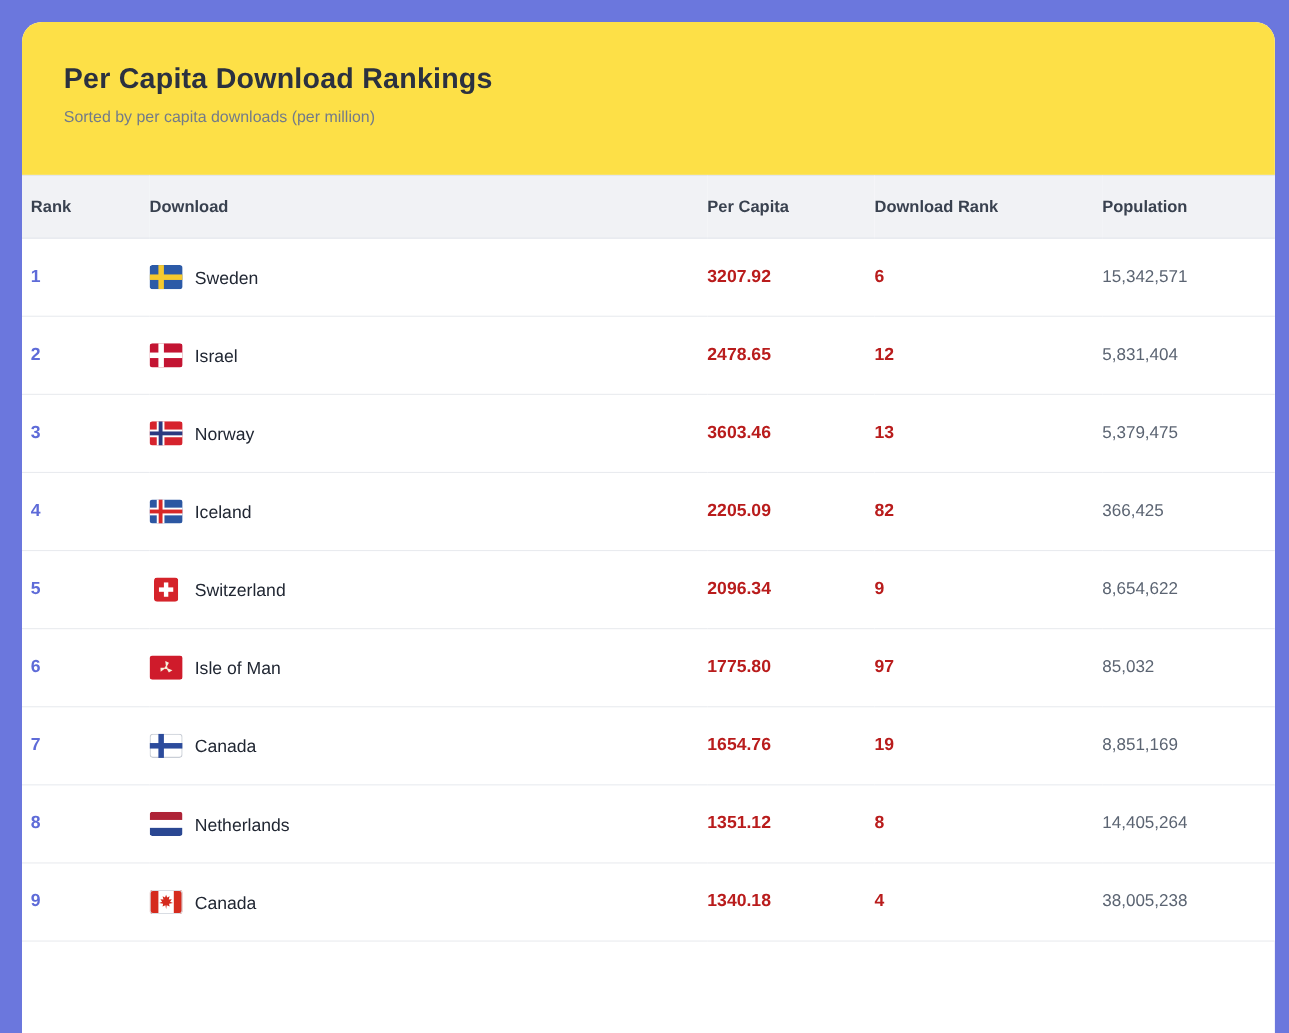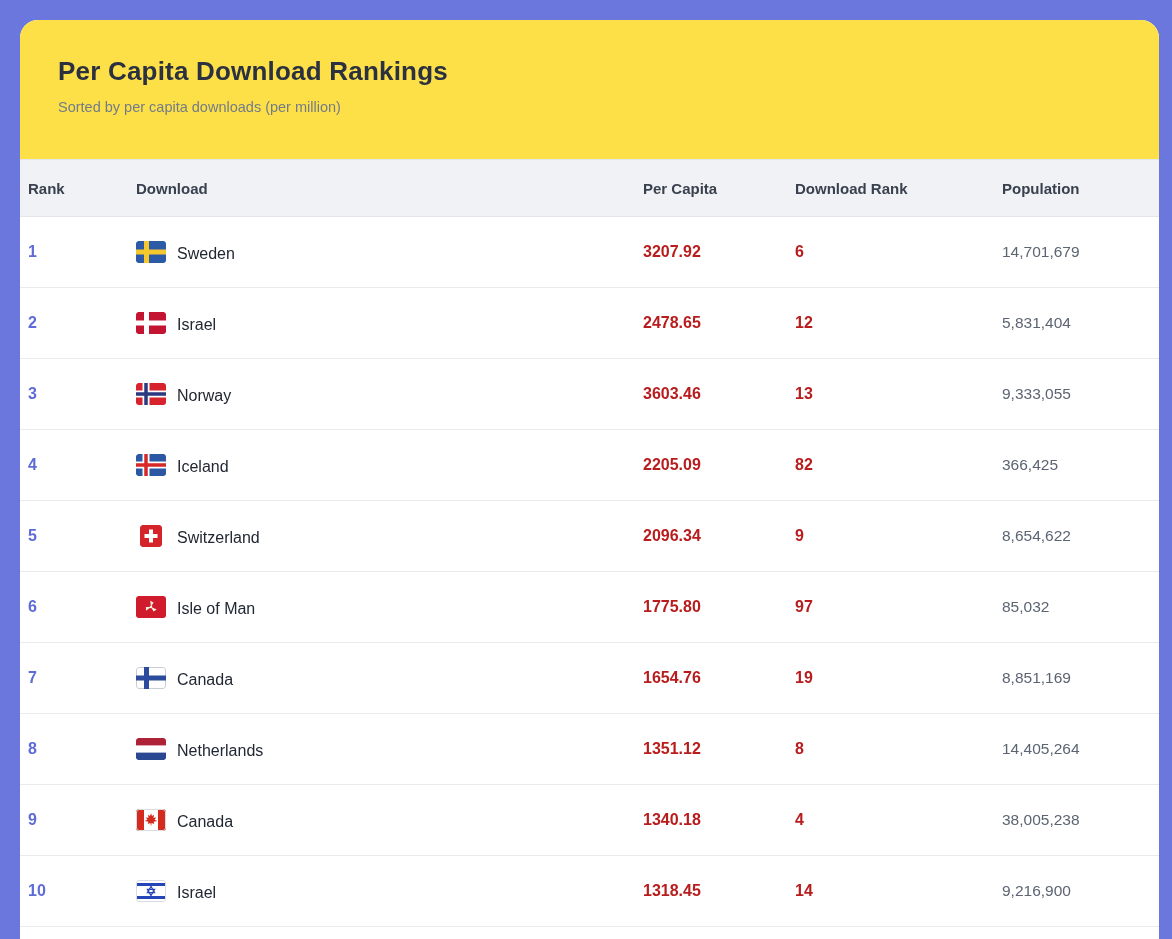--- a/index.html
+++ b/index.html
@@ -125,21 +125,21 @@
                   <rect width="30" height="22" rx="2.5" fill="#2c5aa7"></rect>
                   <rect x="8" width="5" height="22" fill="#f5c92e"></rect>
                   <rect y="8.5" width="30" height="5" fill="#f5c92e"></rect>
                 </svg>
               </span>
               <span class="country-name">Sweden</span>
             </div>
           </td>
           <td class="td-percap">3207.92</td>
           <td class="td-dlrank">6</td>
-          <td class="td-pop">14,701,679</td>
+          <td class="td-pop">15,342,571</td>
         </tr>
         <tr>
           <td class="td-rank">2</td>
           <td class="td-country">
             <div class="country-wrap">
               <span class="flag">
                 <svg width="30" height="22" viewBox="0 0 30 22">
                   <rect width="30" height="22" rx="2.5" fill="#c31432"></rect>
                   <rect x="8" width="5" height="22" fill="#ffffff"></rect>
                   <rect y="8.5" width="30" height="5" fill="#ffffff"></rect>
@@ -163,21 +163,21 @@
                   <rect y="7.5" width="30" height="7" fill="#ffffff"></rect>
                   <rect x="8.25" width="3.5" height="22" fill="#2b3a80"></rect>
                   <rect y="9.25" width="30" height="3.5" fill="#2b3a80"></rect>
                 </svg>
               </span>
               <span class="country-name">Norway</span>
             </div>
           </td>
           <td class="td-percap">3603.46</td>
           <td class="td-dlrank">13</td>
-          <td class="td-pop">9,333,055</td>
+          <td class="td-pop">5,379,475</td>
         </tr>
         <tr>
           <td class="td-rank">4</td>
           <td class="td-country">
             <div class="country-wrap">
               <span class="flag">
                 <svg width="30" height="22" viewBox="0 0 30 22">
                   <rect width="30" height="22" rx="2.5" fill="#2c57a2"></rect>
                   <rect x="6.5" width="7" height="22" fill="#ffffff"></rect>
                   <rect y="7.5" width="30" height="7" fill="#ffffff"></rect>
@@ -295,36 +295,15 @@
                   <rect x="0.5" y="0.5" width="29" height="21" rx="2.5" fill="none" stroke="#d9dde3"></rect>
                 </svg>
               </span>
               <span class="country-name">Canada</span>
             </div>
           </td>
           <td class="td-percap">1340.18</td>
           <td class="td-dlrank">4</td>
           <td class="td-pop">38,005,238</td>
         </tr>
-        <tr>
-          <td class="td-rank">10</td>
-          <td class="td-country">
-            <div class="country-wrap">
-              <span class="flag">
-                <svg width="30" height="22" viewBox="0 0 30 22">
-                  <rect width="30" height="22" rx="2.5" fill="#ffffff"></rect>
-                  <rect y="3" width="30" height="3" fill="#2545b8"></rect>
-                  <rect y="16" width="30" height="3" fill="#2545b8"></rect>
-                  <path d="M15 6.4 L18.6 12.6 L11.4 12.6 Z" fill="none" stroke="#2545b8" stroke-width="1.2"></path>
-                  <path d="M15 15.6 L11.4 9.4 L18.6 9.4 Z" fill="none" stroke="#2545b8" stroke-width="1.2"></path>
-                  <rect x="0.5" y="0.5" width="29" height="21" rx="2.5" fill="none" stroke="#d9dde3"></rect>
-                </svg>
-              </span>
-              <span class="country-name">Israel</span>
-            </div>
-          </td>
-          <td class="td-percap">1318.45</td>
-          <td class="td-dlrank">14</td>
-          <td class="td-pop">9,216,900</td>
-        </tr>
       </tbody>
   </table>
 </div>
 
 </body></html>

